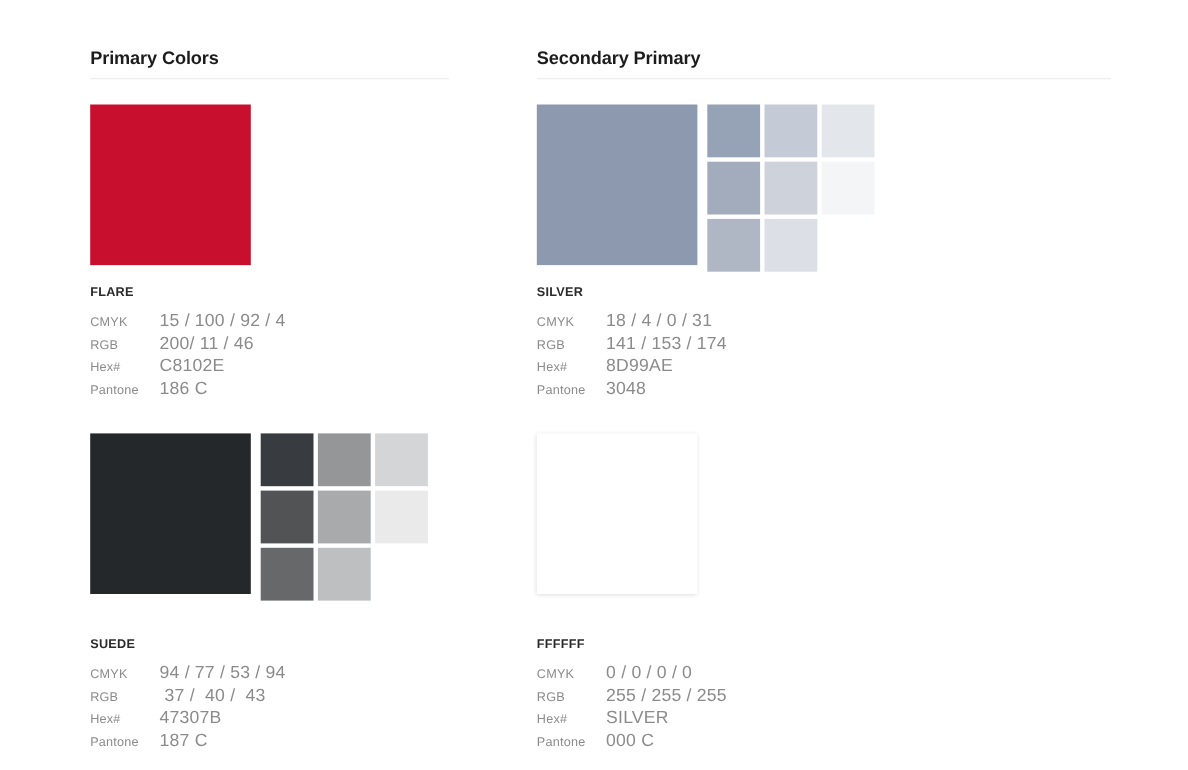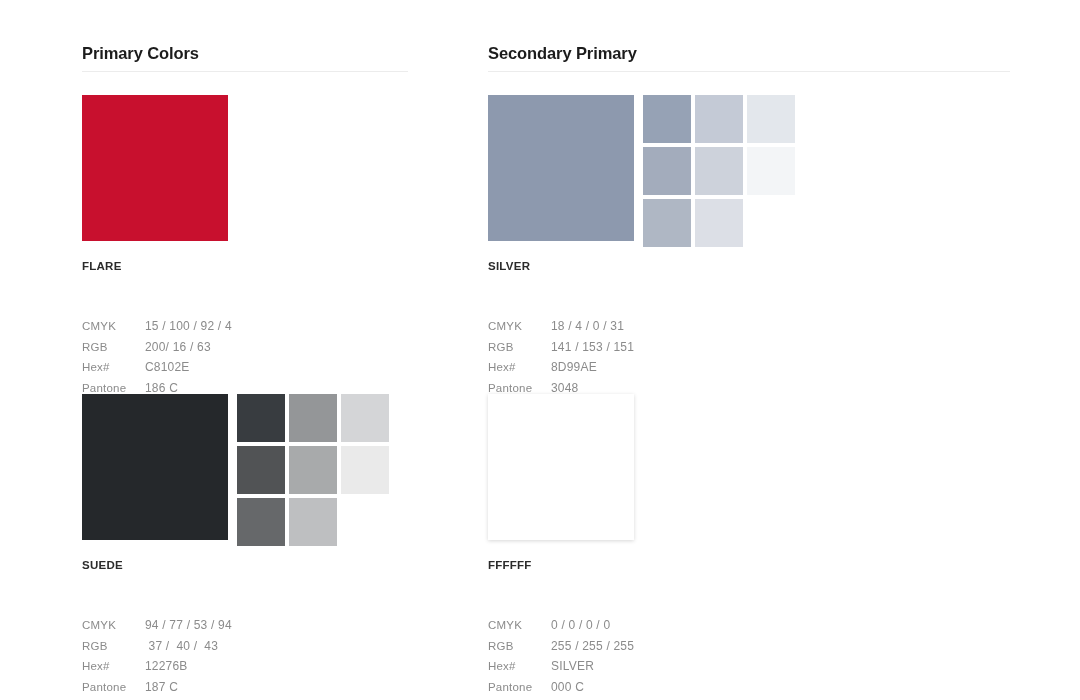--- a/index.html
+++ b/index.html
@@ -91,21 +91,21 @@
   .tint.empty {
     background: transparent;
   }
 
   
   .specs {
     position: absolute;
     left: 0;
   }
   .specs-1 { top: 260px; }
-  .specs-2 { top: 559px; }
+  .specs-2 { top: 580px; }
 
   .specs-name {
     font-size: 11.5px;
     font-weight: bold;
     color: #2b2b2b;
     letter-spacing: 0.25px;
     margin-bottom: 11px;
   }
   .spec-row {
     display: flex;
@@ -113,25 +113,24 @@
     height: 20.5px;
   }
   .spec-label {
     width: 63px;
     flex: 0 0 63px;
     font-size: 11.5px;
     color: #8b8b8b;
     letter-spacing: 0.2px;
   }
   .spec-value {
-    font-size: 12px;
+    font-size: 16px;
     color: #8b8b8b;
     letter-spacing: 0.2px;
     white-space: pre;
-    margin-top: 36px;
   }
 </style>
 </head>
 <body>
 
 <div class="page">
 
   <div class="column column-primary">
 
     <div class="section-title">Primary Colors</div>
@@ -153,21 +152,21 @@
     </div>
 
     <div class="specs specs-1">
       <div class="specs-name">FLARE</div>
       <div class="spec-row">
         <div class="spec-label">CMYK</div>
         <div class="spec-value">15 / 100 / 92 / 4</div>
       </div>
       <div class="spec-row">
         <div class="spec-label">RGB</div>
-        <div class="spec-value">200/ 16 / 63</div>
+        <div class="spec-value">200/ 11 / 46</div>
       </div>
       <div class="spec-row">
         <div class="spec-label">Hex#</div>
         <div class="spec-value">C8102E</div>
       </div>
       <div class="spec-row">
         <div class="spec-label">Pantone</div>
         <div class="spec-value">186 C</div>
       </div>
     </div>
@@ -192,21 +191,21 @@
       <div class="spec-row">
         <div class="spec-label">CMYK</div>
         <div class="spec-value">94 / 77 / 53 / 94</div>
       </div>
       <div class="spec-row">
         <div class="spec-label">RGB</div>
         <div class="spec-value"> 37 /  40 /  43</div>
       </div>
       <div class="spec-row">
         <div class="spec-label">Hex#</div>
-        <div class="spec-value">12276B</div>
+        <div class="spec-value">47307B</div>
       </div>
       <div class="spec-row">
         <div class="spec-label">Pantone</div>
         <div class="spec-value">187 C</div>
       </div>
     </div>
   </div>
 
   <div class="column column-secondary">
 
@@ -229,21 +228,21 @@
     </div>
 
     <div class="specs specs-1">
       <div class="specs-name">SILVER</div>
       <div class="spec-row">
         <div class="spec-label">CMYK</div>
         <div class="spec-value">18 / 4 / 0 / 31</div>
       </div>
       <div class="spec-row">
         <div class="spec-label">RGB</div>
-        <div class="spec-value">141 / 153 / 151</div>
+        <div class="spec-value">141 / 153 / 174</div>
       </div>
       <div class="spec-row">
         <div class="spec-label">Hex#</div>
         <div class="spec-value">8D99AE</div>
       </div>
       <div class="spec-row">
         <div class="spec-label">Pantone</div>
         <div class="spec-value">3048</div>
       </div>
     </div>

